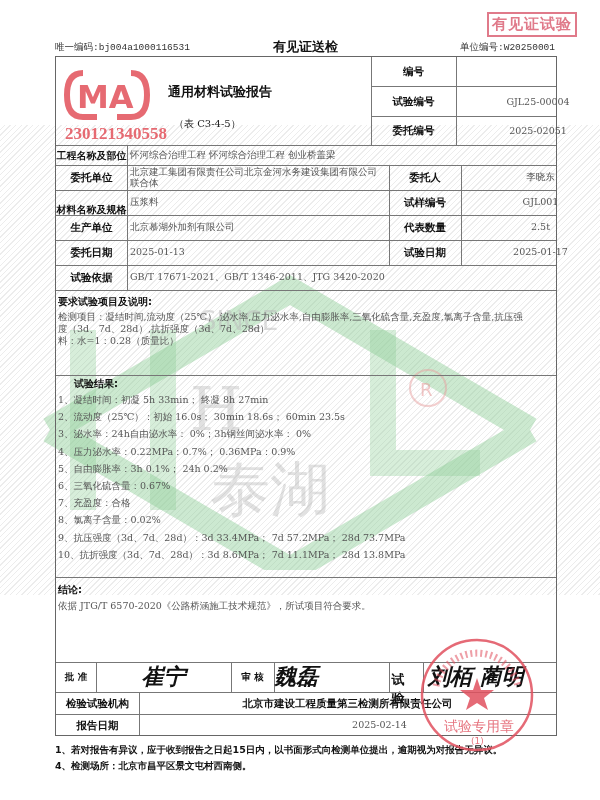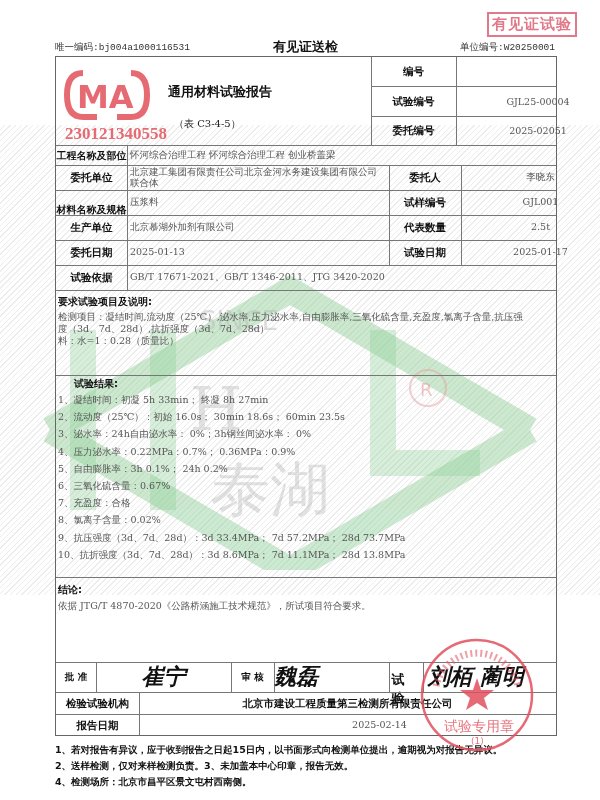--- a/index.html
+++ b/index.html
@@ -162,21 +162,21 @@
     <div class="result-line">5、自由膨胀率：3h 0.1%；  24h 0.2%</div>
     <div class="result-line">6、三氧化硫含量：0.67%</div>
     <div class="result-line">7、充盈度：合格</div>
     <div class="result-line">8、氯离子含量：0.02%</div>
     <div class="result-line">9、抗压强度（3d、7d、28d）：3d 33.4MPa；  7d 57.2MPa；  28d 73.7MPa</div>
     <div class="result-line">10、抗折强度（3d、7d、28d）：3d 8.6MPa；  7d 11.1MPa；  28d 13.8MPa</div>
   </div>
 
   <div class="line-h" style="left:0; top:520px; width:500px;"></div>
   <div class="cell section-title" style="left:2px; top:526px;">结论:</div>
-  <div class="cell section-text" style="left:2px; top:543px;">依据 JTG/T 4870-2020《公路桥涵施工技术规范》，所试项目符合要求。</div>
+  <div class="cell section-text" style="left:2px; top:543px;">依据 JTG/T 6570-2020《公路桥涵施工技术规范》，所试项目符合要求。</div>
 
   <div class="line-h" style="left:0; top:605px; width:500px;"></div>
   <div class="line-v" style="left:40px; top:605px; height:30px;"></div>
   <div class="line-v" style="left:175px; top:605px; height:30px;"></div>
   <div class="line-v" style="left:218px; top:605px; height:30px;"></div>
   <div class="line-v" style="left:333px; top:605px; height:30px;"></div>
   <div class="line-v" style="left:367px; top:605px; height:30px;"></div>
   <div class="cell lbl" style="left:0; top:614px; width:40px; font-size:9.5px;">批 准</div>
   <div class="cell sig" style="left:40px; top:605px; width:135px; text-align:center;">崔宁</div>
   <div class="cell lbl" style="left:175px; top:614px; width:43px; font-size:9.5px;">审 核</div>
@@ -197,15 +197,14 @@
 <svg class="seal" viewBox="0 0 118 118">
   <circle cx="59" cy="59" r="55" fill="none" stroke="#e0505e" stroke-width="2.5" opacity="0.85"></circle>
   <path d="M59,42 L63,54 L76,54 L66,62 L70,74 L59,67 L48,74 L52,62 L42,54 L55,54 Z" fill="#e0505e" opacity="0.85"></path>
   <text x="26" y="95" font-family="DejaVu Sans, sans-serif" font-size="14" fill="#e0505e" opacity="0.8">试验专用章</text>
   <text x="53" y="108" font-family="DejaVu Sans, sans-serif" font-size="9" fill="#e0505e" opacity="0.8">(1)</text>
   <path d="M18,50 A42,42 0 0 1 100,50" fill="none" stroke="#e0505e" stroke-width="7" stroke-dasharray="2 3" opacity="0.55"></path>
 </svg>
 
 <div class="notes">
   <div class="note-line">1、若对报告有异议，应于收到报告之日起15日内，以书面形式向检测单位提出，逾期视为对报告无异议。</div>
-  <div class="note-line">2、送样检测，仅对来样检测负责。3、未加盖本中心印章，报告无效。</div>
   <div class="note-line">4、检测场所：北京市昌平区景文屯村西南侧。</div>
 </div>
 
 </body></html>

